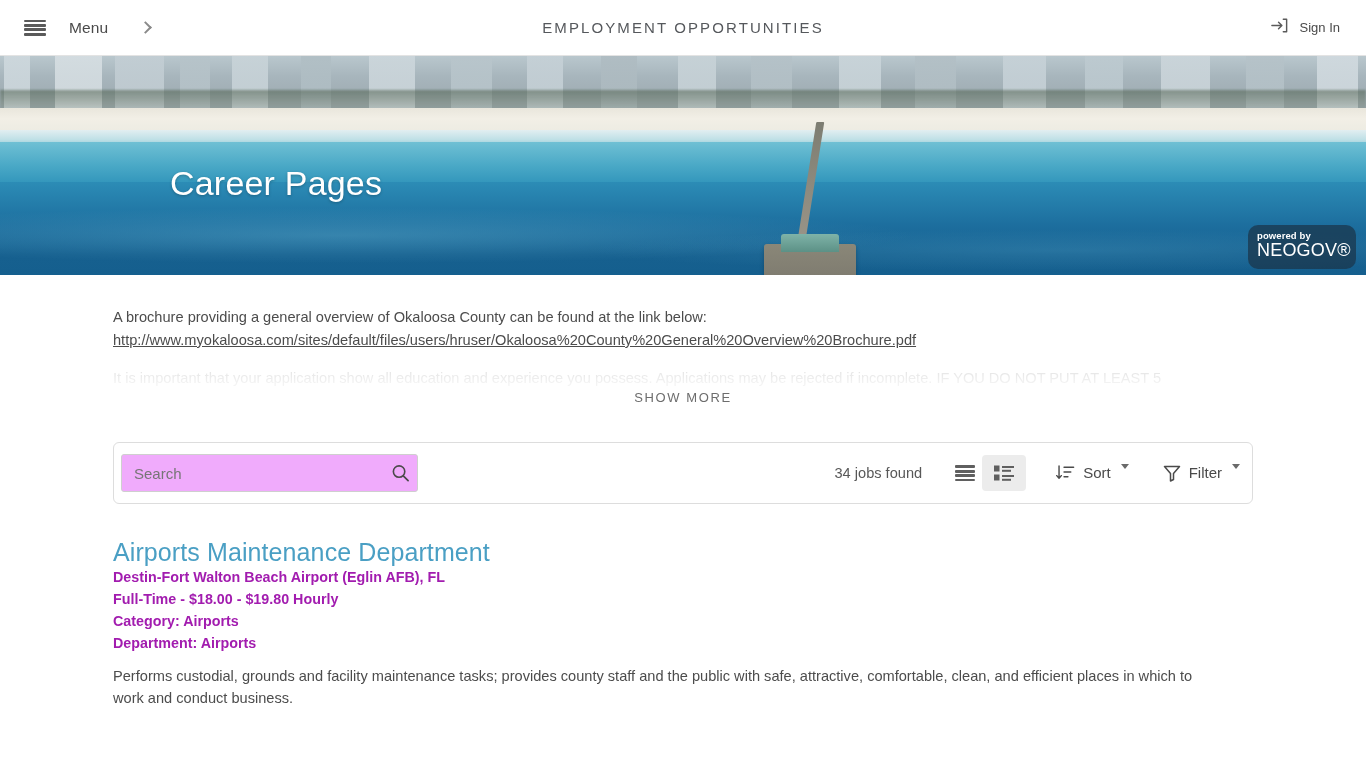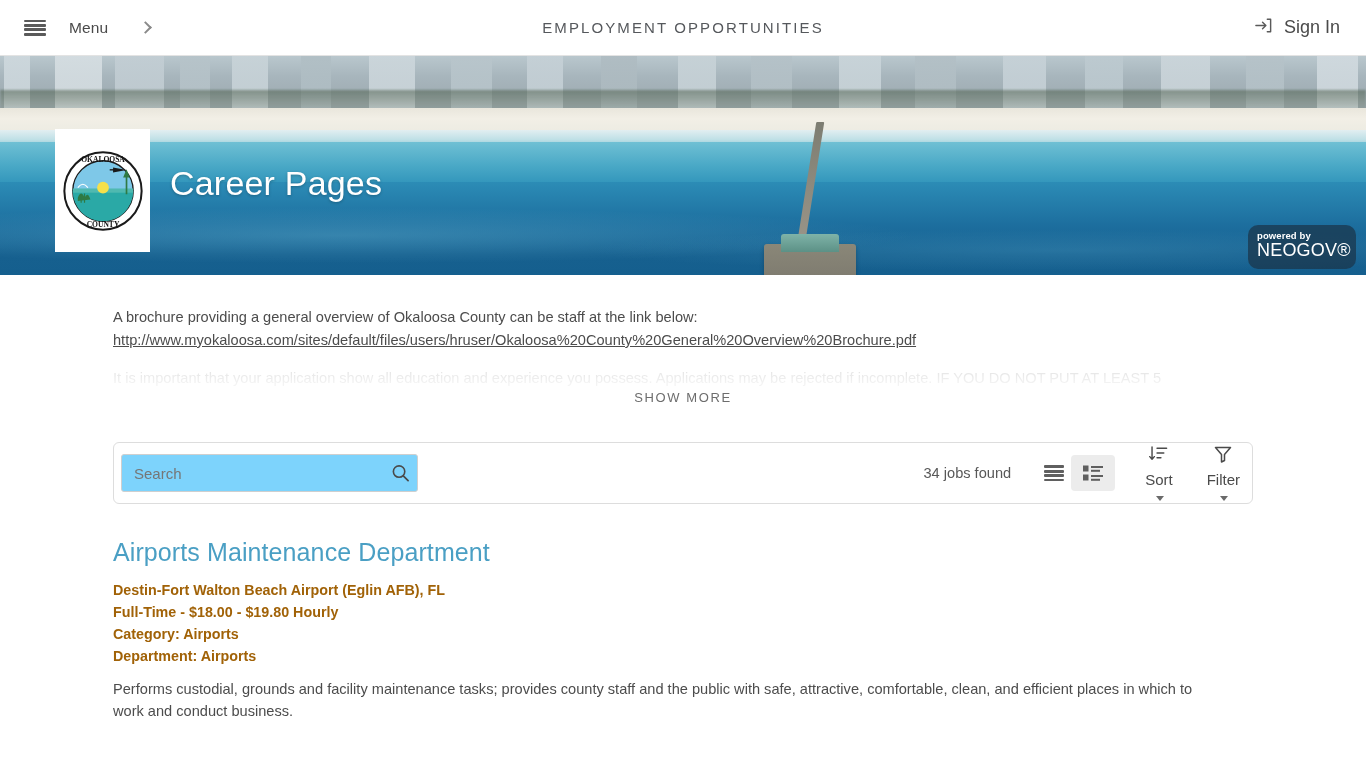--- a/index.html
+++ b/index.html
@@ -60,21 +60,21 @@
     pointer-events: none;
   }
   .signin-group {
     margin-left: auto;
     margin-right: 26px;
     display: flex;
     align-items: center;
     gap: 11px;
     cursor: pointer;
   }
-  .signin-label { font-size: 18px; color: #4a4a4a; }
+  .signin-label { font-size: 13px; color: #4a4a4a; }
 
   
   .hero {
     position: relative;
     height: 219px;
     overflow: hidden;
     background: #10527d;
   }
   
   .hero .band-town {
@@ -240,21 +240,21 @@
   }
   .search-input {
     width: 100%; height: 100%;
     border: 1px solid #cfcfcf;
     border-radius: 3px;
     padding: 0 38px 0 12px;
     font-size: 15px;
     color: #555;
     font-family: "Liberation Sans", sans-serif;
     outline: none;
-    background: #7dd3fc;
+    background: #f0abfc;
   }
   .search-input::placeholder { color: #767676; }
   .search-icon-btn {
     position: absolute; right: 8px; top: 50%;
     transform: translateY(-50%);
     background: none; border: none; cursor: pointer;
     line-height: 0; padding: 0;
   }
   .tb-right {
     margin-left: auto;
@@ -269,51 +269,49 @@
     display: flex; align-items: center; justify-content: center;
     background: none; border: none; cursor: pointer; border-radius: 4px;
     padding: 0;
   }
   .view-btn.active { background: #ececec; width: 44px; height: 36px; }
 
   .icon-lines { width: 20px; height: 16px; display: flex; flex-direction: column; justify-content: space-between; }
   .icon-lines i { display: block; height: 2.6px; background: #5f5f5f; border-radius: 1px; }
 
   .drop-btn {
-    display: flex; align-items: center; gap: 8px;
+    display: flex; align-items: flex-start; gap: 8px;
     background: none; border: none; cursor: pointer;
     font-size: 15px; color: #4a4a4a;
     font-family: "Liberation Sans", sans-serif;
     padding: 6px 4px;
     margin-left: 26px;
-    flex-direction: column;
   }
   .caret {
     width: 0; height: 0;
     border-left: 4.5px solid transparent;
     border-right: 4.5px solid transparent;
     border-top: 5px solid #6a6a6a;
     margin-left: 2px;
   }
 
   
   .job { padding-top: 34px; }
   .job-title {
     font-size: 25px;
     color: #4a9fc4;
     font-weight: 400;
     text-decoration: none;
     letter-spacing: .1px;
     display: inline-block;
   }
   .job-meta {
-    margin-top: 13px;
     font-size: 14.3px;
     font-weight: bold;
-    color: #a16207;
+    color: #a21caf;
     line-height: 1.52;
   }
   .job-desc {
     margin-top: 12px;
     font-size: 14.6px;
     color: #4c4c4c;
     line-height: 1.5;
     max-width: 1110px;
   }
   .job-footer {
@@ -359,50 +357,33 @@
   <div class="band-shallow"></div>
   <div class="band-deep"></div>
   <div class="sheen"></div>
 
   <div class="pier">
     <div class="deck"></div>
     <div class="head"></div>
     <div class="roof"></div>
   </div>
 
-  <div class="logo-card">
-    <svg class="seal" viewBox="0 0 100 100">
-      <circle cx="50" cy="50" r="46" fill="#ffffff" stroke="#1a1a1a" stroke-width="2.4"></circle>
-      <circle cx="50" cy="50" r="36" fill="#7ec8e8" stroke="#1a1a1a" stroke-width="1.6"></circle>
-      <path d="M14 50 A36 36 0 0 0 86 50 Z" fill="#2aa9a6"></path>
-      <rect x="14" y="47" width="72" height="5" fill="#4fb9b0"></rect>
-      <circle cx="50" cy="46" r="7" fill="#f5e04a"></circle>
-      <path d="M20 46 q6 -8 12 0" fill="none" stroke="#ffffff" stroke-width="1.4"></path>
-      <path d="M62 22 l16 3 -16 3 z" fill="#1a1a1a"></path>
-      <rect x="58" y="24" width="12" height="1.6" fill="#1a1a1a"></rect>
-      <path d="M74 34 l4 -10 4 10 -3 0 0 20 -2 0 0 -20z" fill="#2f7a44"></path>
-      <path d="M20 58 q4 -10 8 0 q4 -8 7 2 l-15 2z" fill="#2f7a44"></path>
-      <path d="M24 54 l0 10 M28 53 l0 11" stroke="#2f7a44" stroke-width="1.4"></path>
-      <text x="50" y="16" font-size="9" font-family="Liberation Serif, serif" font-weight="bold" fill="#111" text-anchor="middle">OKALOOSA</text>
-      <text x="50" y="93" font-size="9" font-family="Liberation Serif, serif" font-weight="bold" fill="#111" text-anchor="middle">COUNTY</text>
-    </svg>
-  </div>
 
   <div class="hero-title">Career Pages</div>
 
   <div class="neogov">
     <div class="pb">powered by</div>
     <div class="ng">NEOGOV®</div>
   </div>
 </div>
 
 <div class="content">
 
   <div class="blurb">
-    <span>A brochure providing a general overview of Okaloosa County can be staff at the link below:</span>
+    <span>A brochure providing a general overview of Okaloosa County can be found at the link below:</span>
     <a href="#">http://www.myokaloosa.com/sites/default/files/users/hruser/Okaloosa%20County%20General%20Overview%20Brochure.pdf</a>
   </div>
 
   <div class="clamp-wrap">
     <div class="clamp-text">It is important that your application show all education and experience you possess. Applications may be rejected if incomplete. IF YOU DO NOT PUT AT LEAST 5</div>
     <div class="fade"></div>
     <button class="show-more">SHOW MORE</button>
   </div>
 
   <div class="toolbar">

